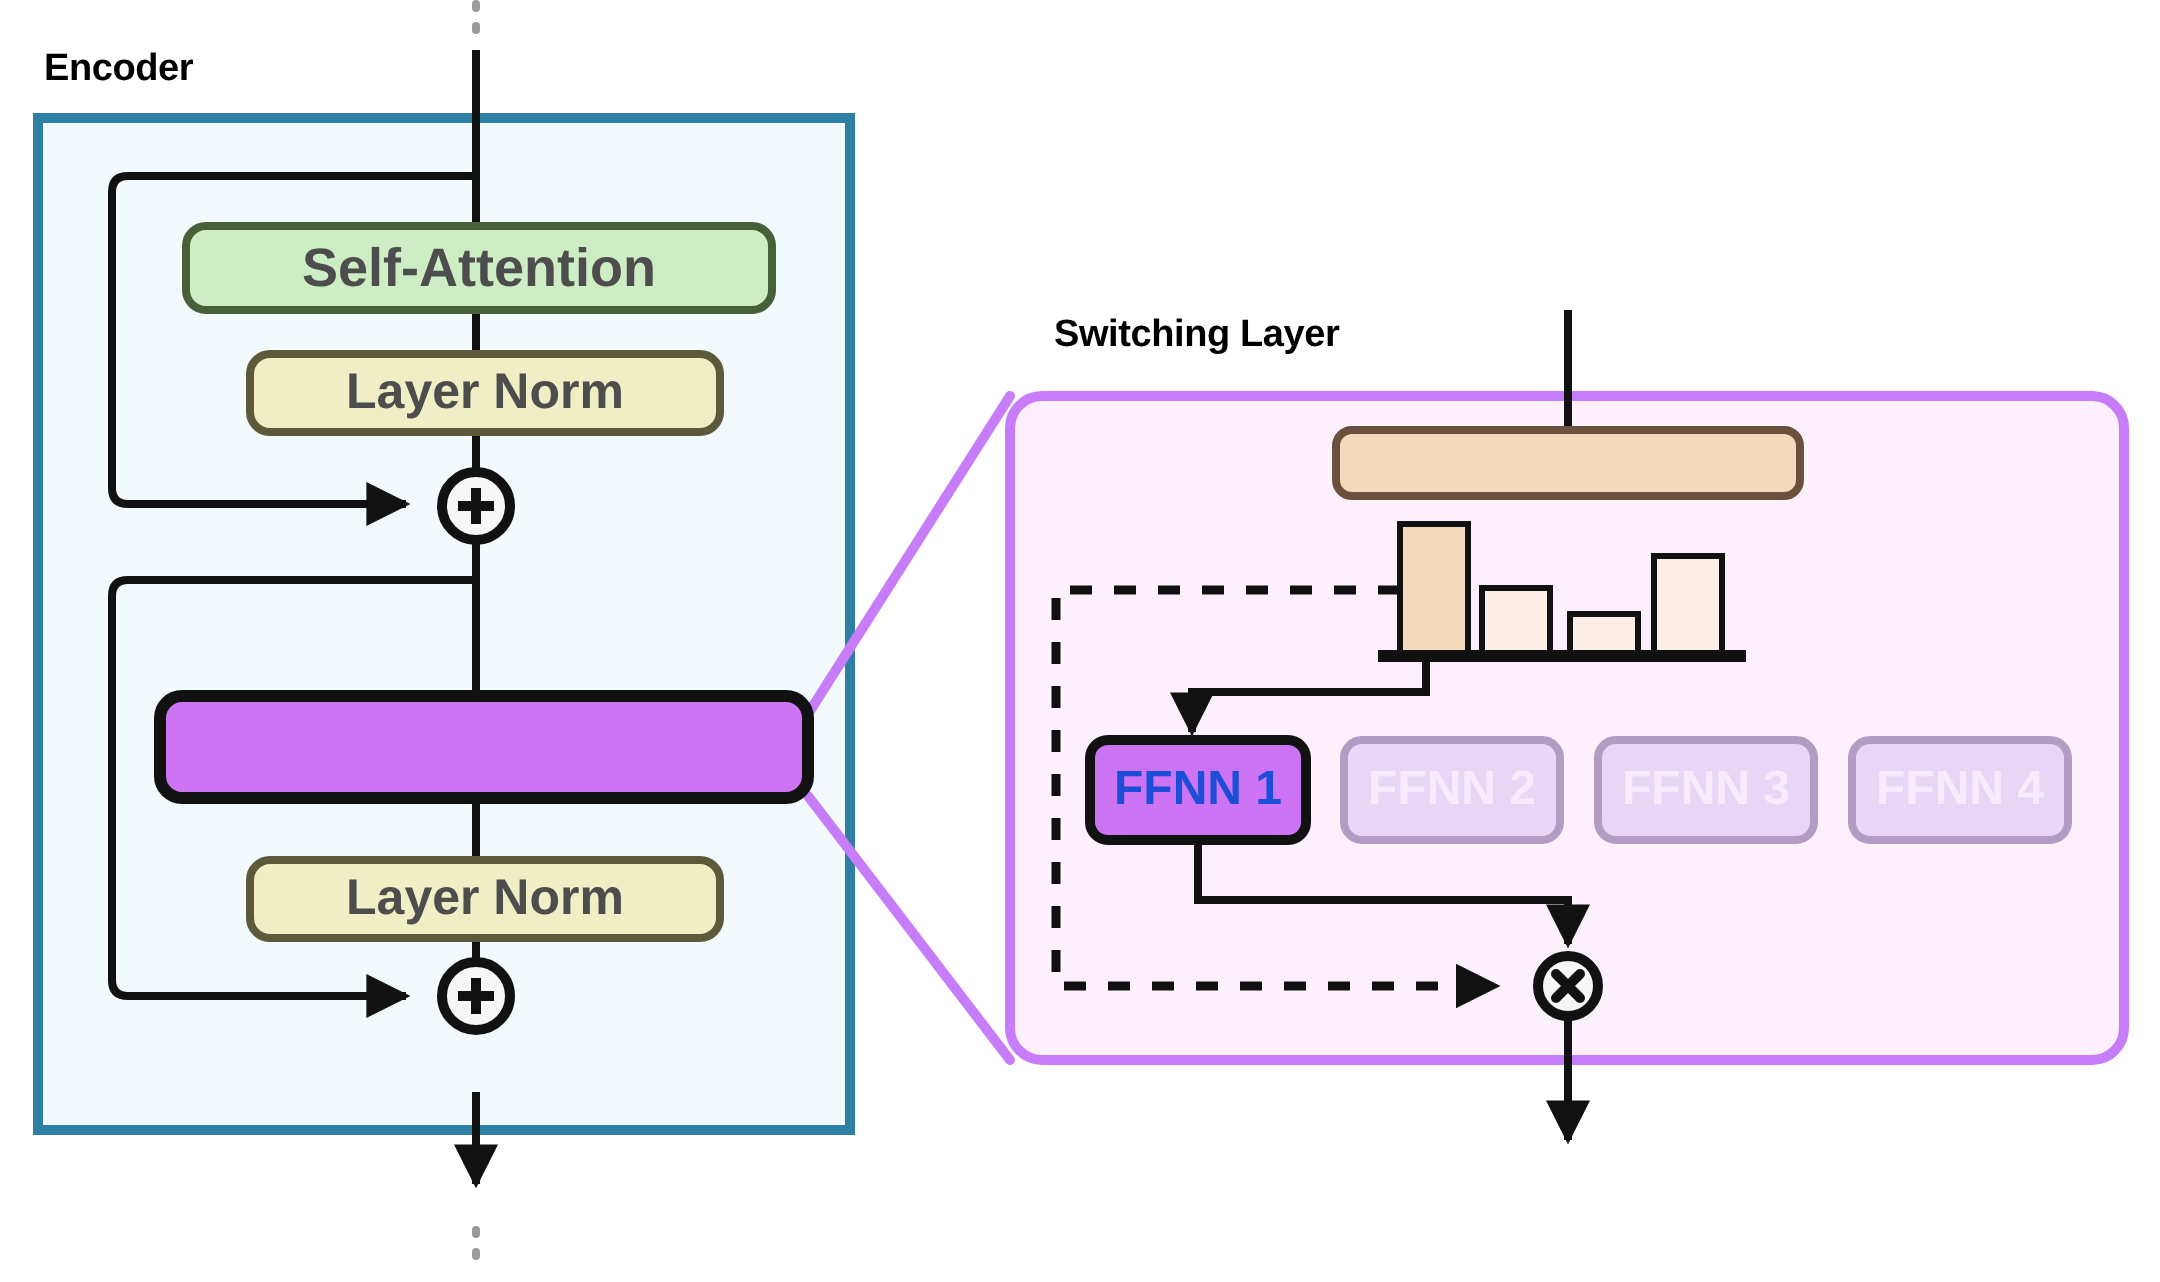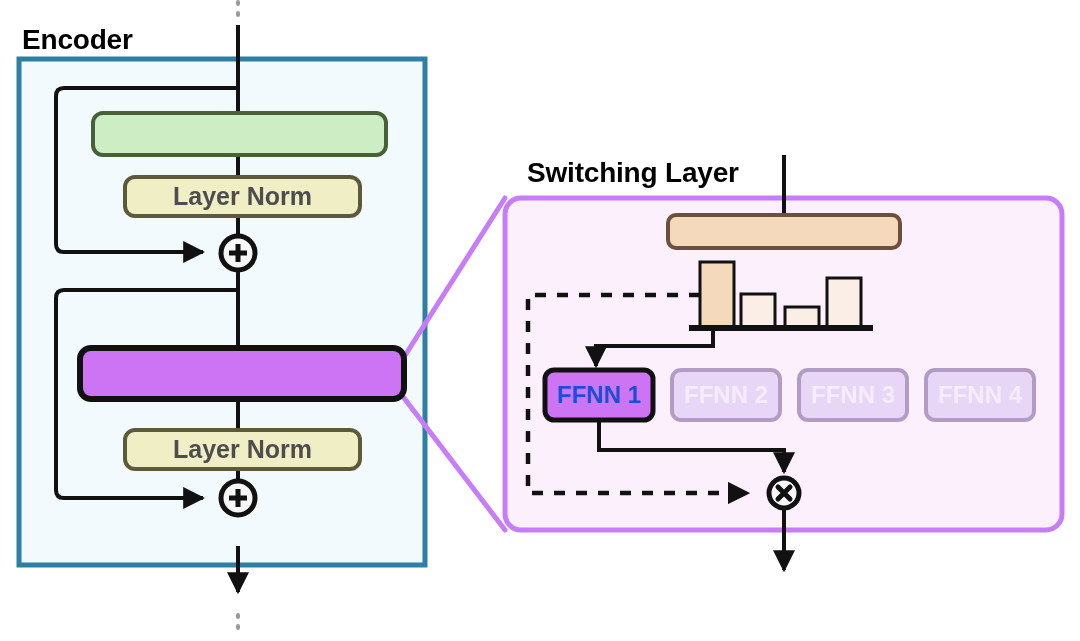--- a/index.html
+++ b/index.html
@@ -26,21 +26,21 @@
     width: 1080px;
     height: 641px;
   }
   .lbl {
     position: absolute;
     font-weight: bold;
     white-space: nowrap;
     pointer-events: none;
   }
   .group-title {
-    font-size: 28px;
+    font-size: 19px;
     color: #000000;
     letter-spacing: -0.2px;
   }
   .box-text {
     position: absolute;
     display: flex;
     align-items: center;
     justify-content: center;
     font-weight: bold;
     white-space: nowrap;
@@ -119,20 +119,22 @@
     <circle cx="784" cy="493" r="15" fill="#f7f7f7" stroke="#111111" stroke-width="5"></circle>
     <path d="M 778 487 L 790 499 M 790 487 L 778 499" stroke="#111111" stroke-width="5" stroke-linecap="round"></path>
 
     <path d="M 784 508 L 784 570" fill="none" stroke="#111111" stroke-width="4" marker-end="url(#arrowDark)"></path>
   </svg>
 
   <div class="lbl group-title" style="left:22px; top:24px;">Encoder</div>
 
   <div class="lbl group-title" style="left:527px; top:157px;">Switching Layer</div>
 
+  <div class="box-text" style="left:93px; top:113px; width:293px; height:42px;
+       font-size:27px; color:#4d4d4d;">Self-Attention</div>
 
   <div class="box-text" style="left:125px; top:177px; width:235px; height:39px;
        font-size:25px; color:#4d4d4d;">Layer Norm</div>
 
 
   <div class="box-text" style="left:125px; top:430px; width:235px; height:39px;
        font-size:25px; color:#4d4d4d;">Layer Norm</div>
 
 
   <div class="box-text" style="left:545px; top:370px; width:108px; height:50px;

